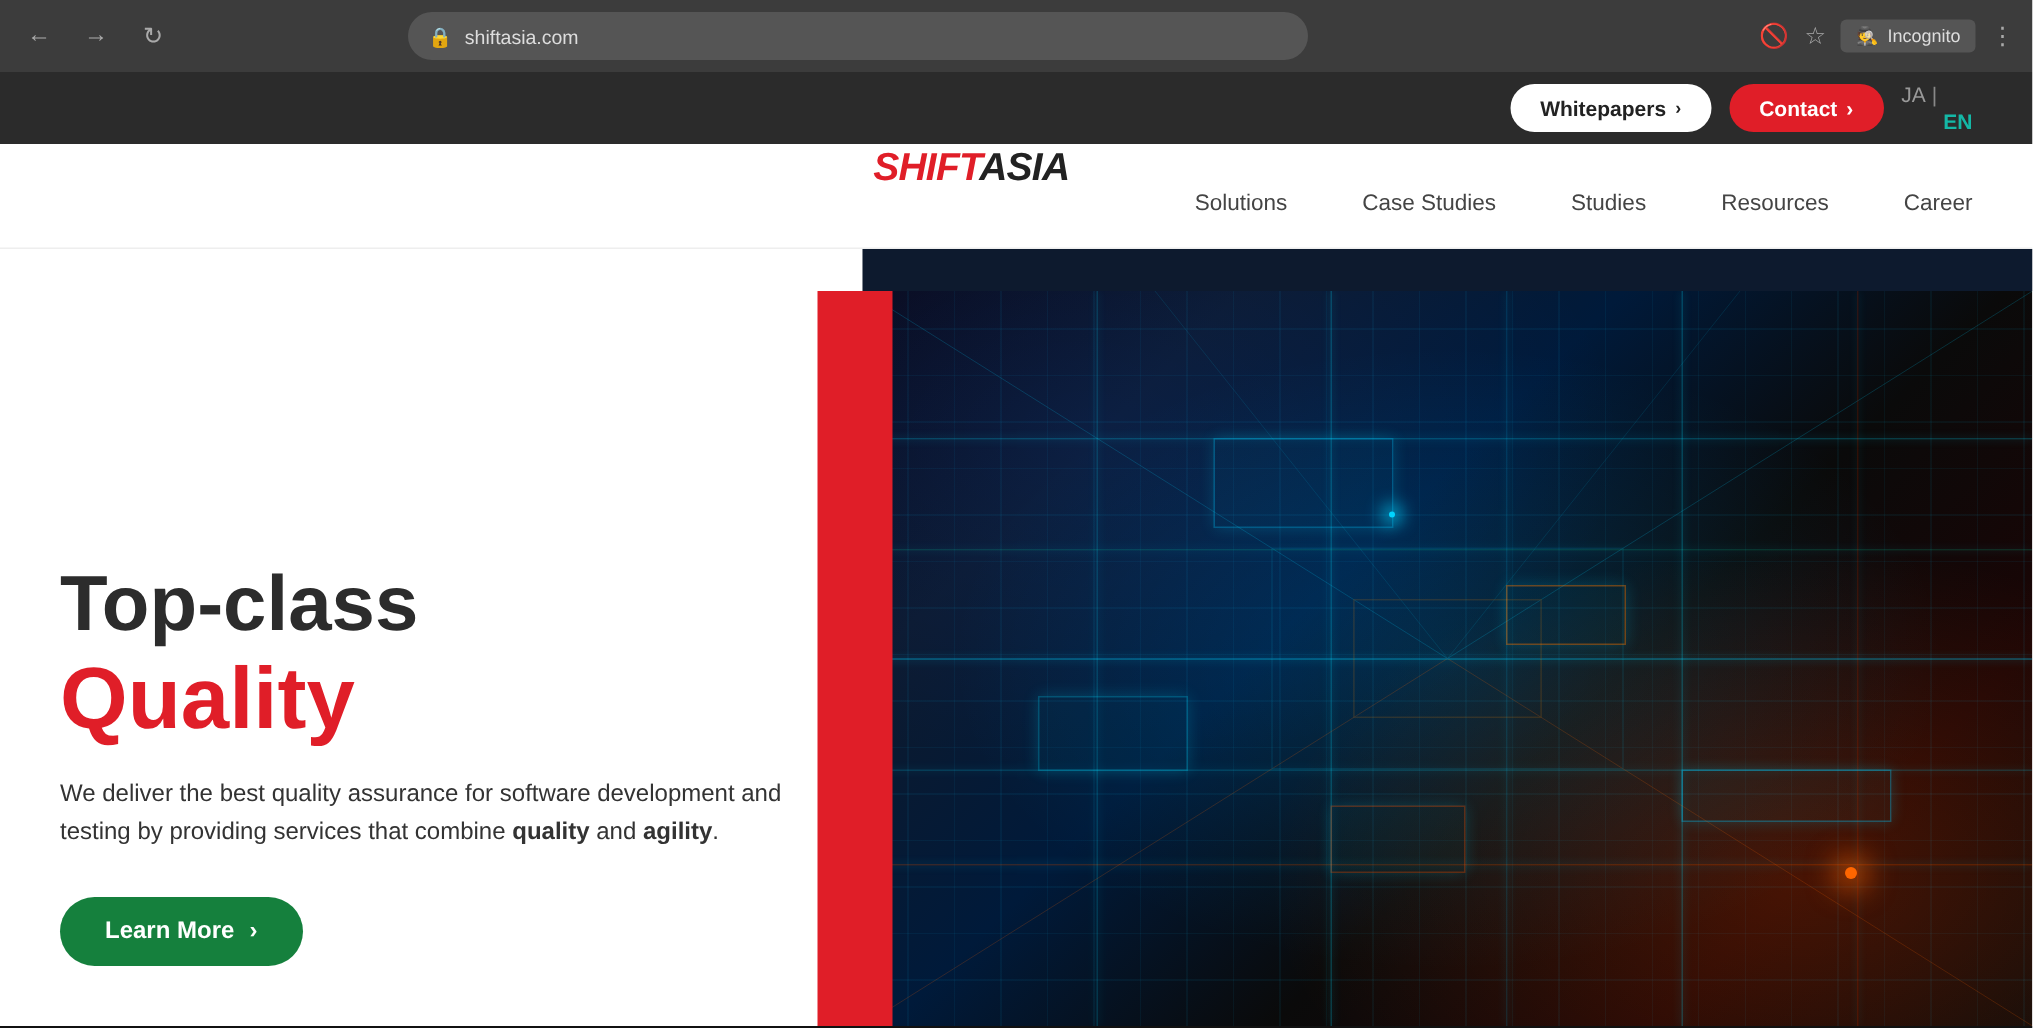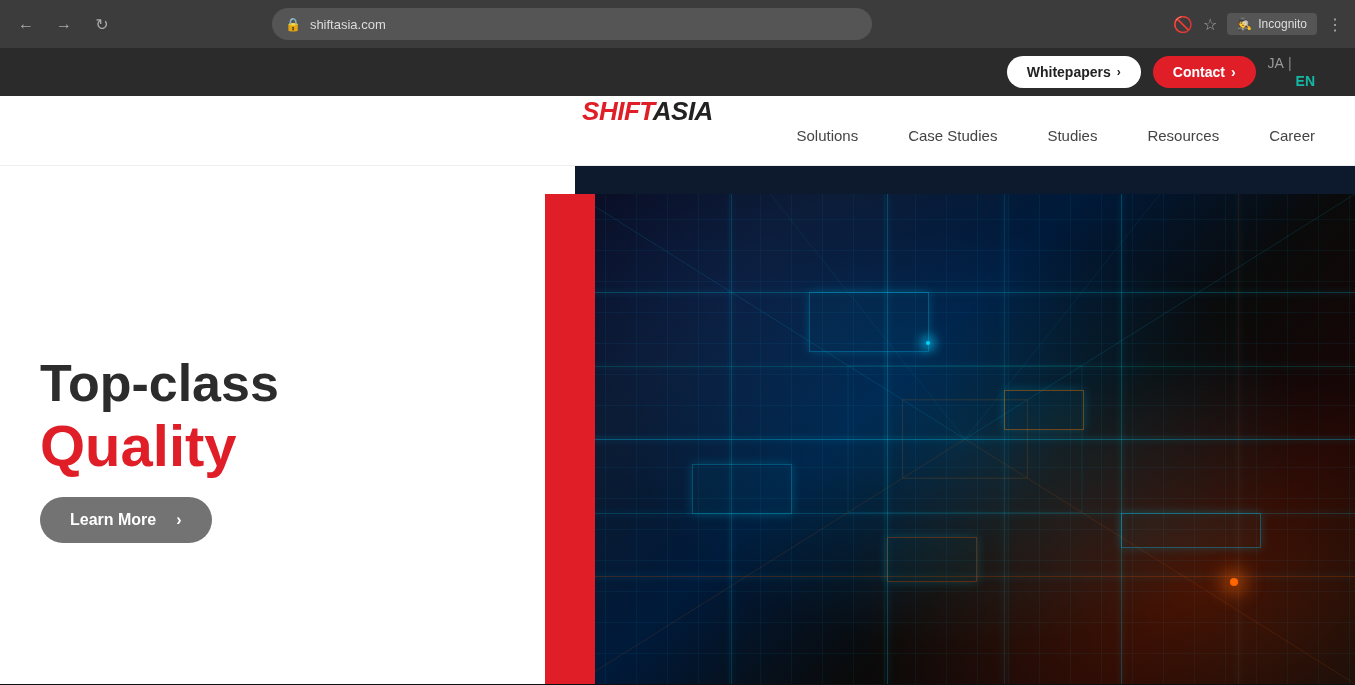--- a/index.html
+++ b/index.html
@@ -121,21 +121,21 @@
       display: flex;
       height: 490px;
       overflow: hidden;
     }
     .hero-left {
       width: 575px;
       min-width: 575px;
       background: white;
       display: flex;
       flex-direction: column;
-      justify-content: center;
+      justify-content: flex-end;
       padding: 40px 40px 40px 40px;
       position: relative;
       z-index: 2;
     }
     .hero-heading-top {
       font-size: 52px;
       font-weight: 800;
       color: #2c2c2c;
       line-height: 1.1;
       margin-bottom: 4px;
@@ -150,31 +150,31 @@
     }
     .hero-description {
       font-size: 16px;
       color: #333;
       line-height: 1.6;
       max-width: 520px;
       margin-bottom: 30px;
     }
     .hero-description strong { font-weight: 900; }
     .learn-more-btn {
-      background: #737373;
+      background: #15803d;
       color: white;
       border: none;
       border-radius: 30px;
       padding: 14px 30px;
       font-size: 16px;
       font-weight: 700;
       cursor: pointer;
       display: inline-flex;
       align-items: center;
-      gap: 20px;
+      gap: 10px;
       width: fit-content;
     }
     .hero-red-accent {
       position: absolute;
       top: 0;
       right: -20px;
       width: 50px;
       height: 100%;
       background: #e01e28;
       z-index: 3;
@@ -312,20 +312,23 @@
   <div class="page-top-strip-img"></div>
 </div>
 
 <div class="hero">
 
   <div class="hero-left">
     <h1 class="hero-heading-top">Top-class</h1>
     <div class="hero-heading-red">
       <div>Quality</div>
     </div>
+    <p class="hero-description">
+      <span>We deliver the best quality assurance for software development and testing by providing services that combine </span><strong>quality</strong><span> and </span><strong>agility</strong><span>.</span>
+    </p>
     <button class="learn-more-btn">
       <span>Learn More</span>
       <span>›</span>
     </button>
 
     <div class="hero-red-accent"></div>
   </div>
 
   <div class="hero-right">
     <div class="hero-image-bg">

